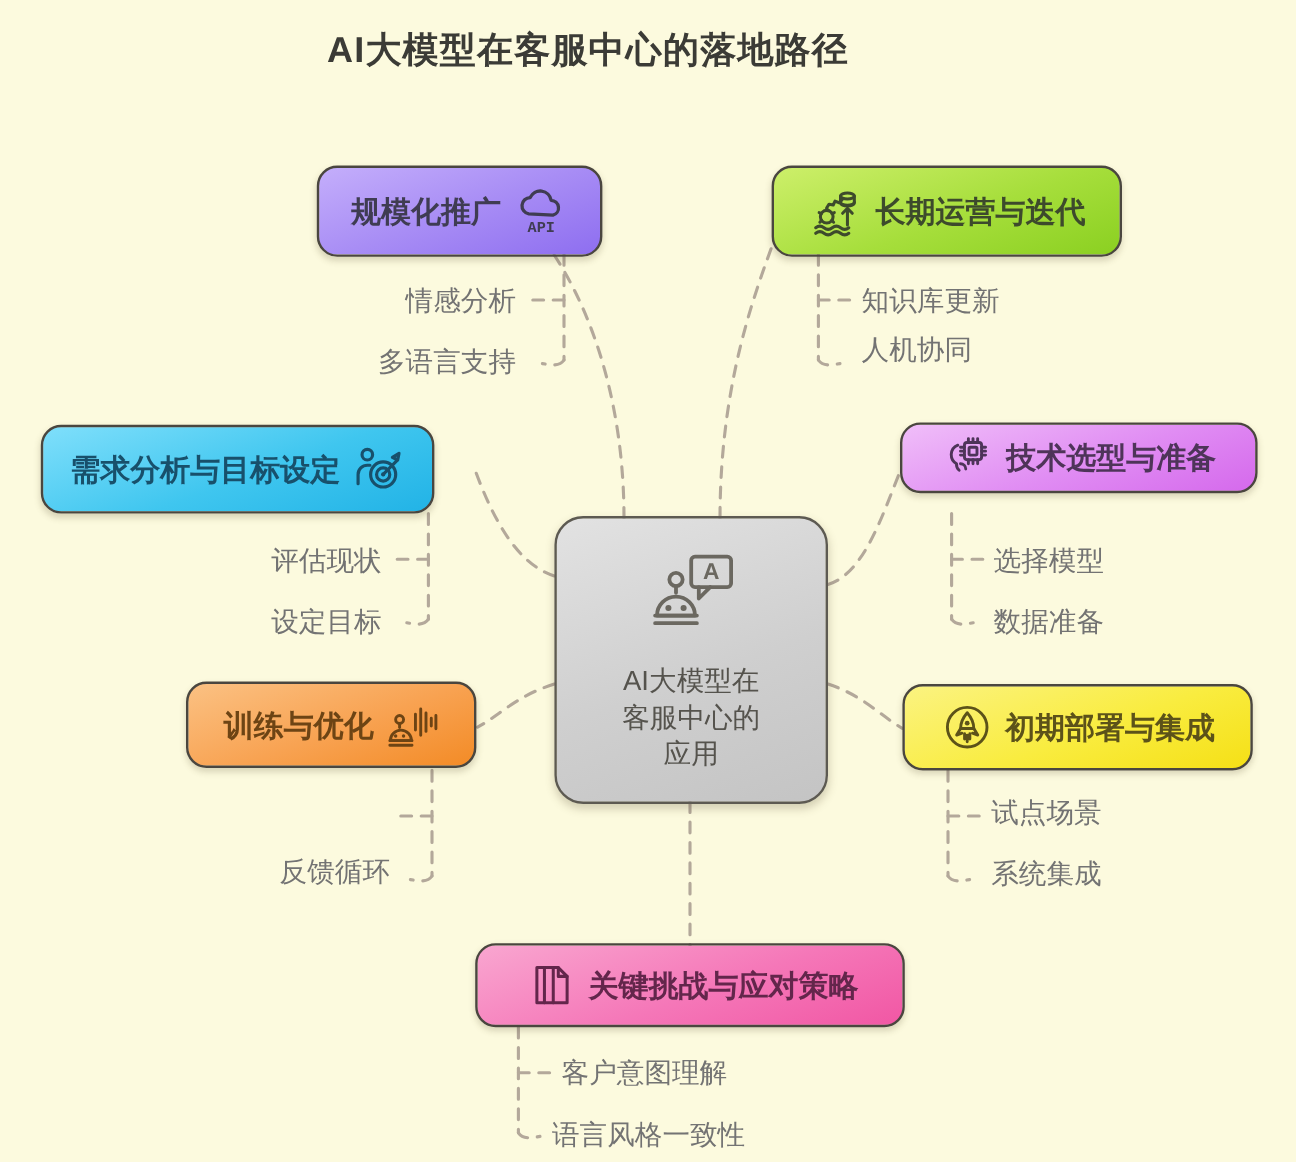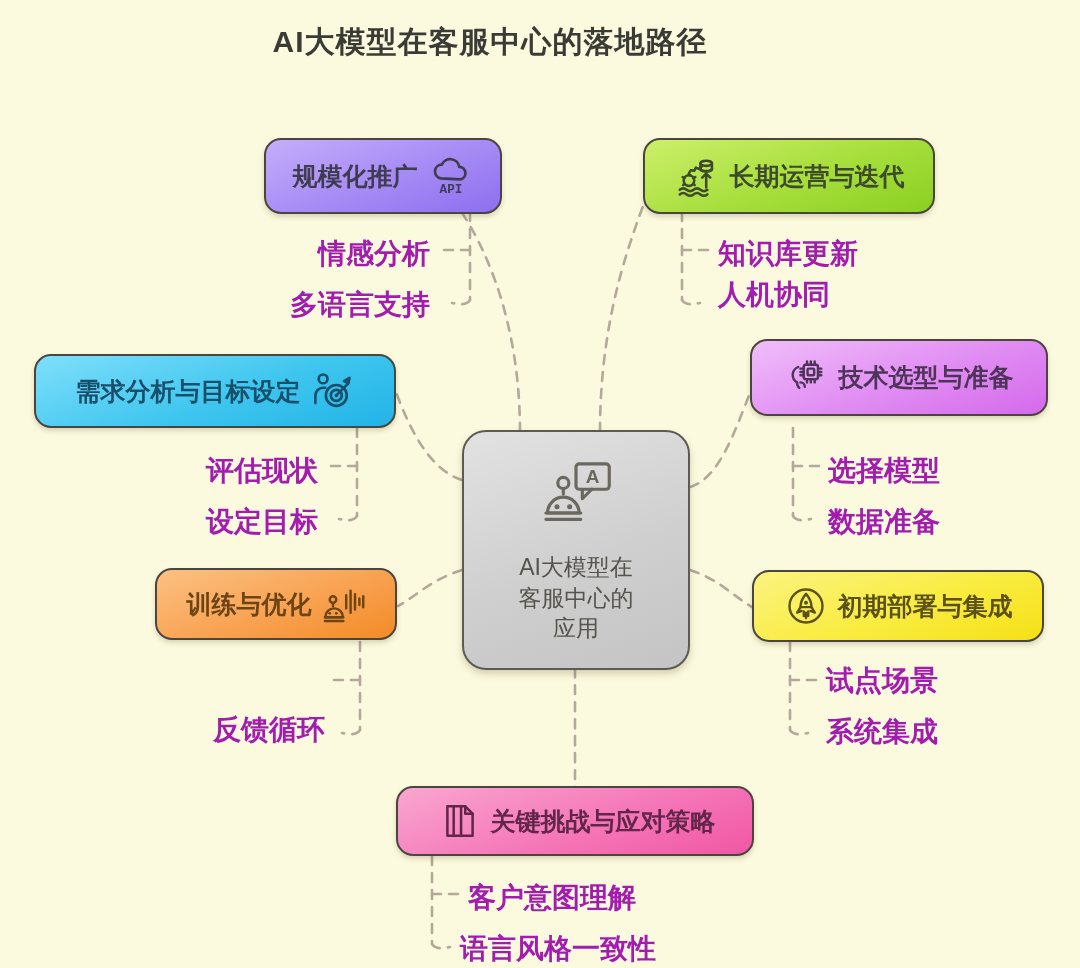--- a/index.html
+++ b/index.html
@@ -72,24 +72,24 @@
     box-shadow: 0 4px 7px rgba(90,80,50,0.25);
     color: #55534d;
     font-size: 23px;
     font-weight: 500;
     line-height: 1.33;
     text-align: center;
   }
   .center-node .ico { margin-bottom: 12px; }
   .sub {
     position: absolute;
-    font-size: 28px;
-    color: #a21caf;
+    font-size: 23px;
+    color: #737373;
     white-space: nowrap;
-    font-weight: 700;
+    font-weight: 400;
   }
   .sub.right-align { text-align: right; }
 </style>
 </head>
 <body>
 
 <div id="canvas">
 
   <div id="title">AI大模型在客服中心的落地路径</div>
 
@@ -185,38 +185,38 @@
         <path d="M13 18 l1 1.6 M7.5 21 l1.8 .7 M18.5 21 l-1.8 .7 M8 28 l1.3 -1.3 M18 28 l-1.3 -1.3"></path>
         <path d="M5 32 q3 -2.4 6 0 t6 0 t6 0 t6 0"></path>
         <path d="M5 36 q3 -2.4 6 0 t6 0 t6 0 t6 0"></path>
       </svg>
     </span>
     <span>长期运营与迭代</span>
   </div>
   <div class="sub" style="left:718px; top:235px;">知识库更新</div>
   <div class="sub" style="left:718px; top:276px;">人机协同</div>
 
-  <div class="node" style="left:34px; top:354px; width:362px; height:74px;
+  <div class="node" style="left:34px; top:354px; width:328px; height:74px;
        background:linear-gradient(160deg,#7fdffb 0%,#3fc6ef 55%,#22b3e6 100%); color:#18506b;">
     <span>需求分析与目标设定</span>
     <span class="ico">
       <svg width="44" height="44" viewBox="0 0 40 40" fill="none" stroke="#18506b" stroke-width="2.4" stroke-linecap="round" stroke-linejoin="round">
         <circle cx="11" cy="9" r="4"></circle>
         <path d="M4 31 v-7 a7 7 0 0 1 7 -7 h2"></path>
         <circle cx="23" cy="24" r="9.5"></circle>
         <circle cx="23" cy="24" r="5"></circle>
         <circle cx="23" cy="24" r="1.6" fill="#18506b" stroke="none"></circle>
         <path d="M23 24 L34 13 M30 11 l4 2 l1 -5 z"></path>
       </svg>
     </span>
   </div>
   <div class="sub right-align" style="left:0px; top:452px; width:318px;">评估现状</div>
   <div class="sub right-align" style="left:0px; top:503px; width:318px;">设定目标</div>
 
-  <div class="node" style="left:750px; top:339px; width:298px; height:77px;
+  <div class="node" style="left:750px; top:352px; width:298px; height:59px;
        background:linear-gradient(160deg,#f0bef9 0%,#e08cf3 55%,#d569ec 100%); color:#4e3459;">
     <span class="ico">
       <svg width="44" height="44" viewBox="0 0 40 40" fill="none" stroke="#4e3459" stroke-width="2.2" stroke-linecap="round" stroke-linejoin="round">
         <path d="M12 10 a8 8 0 0 0 -5 7 a8 8 0 0 0 4 7 a6 6 0 0 0 2 5"></path>
         <path d="M14 24 a4 4 0 0 1 4 4"></path>
         <rect x="17" y="8" width="13" height="13" rx="2"></rect>
         <rect x="20.5" y="11.5" width="6" height="6" rx="1"></rect>
         <path d="M20 8 v-3 M23.5 8 v-3 M27 8 v-3 M20 21 v3 M23.5 21 v3 M27 21 v3 M17 11.5 h-3 M17 14.5 h-3 M17 17.5 h-3 M30 11.5 h3 M30 14.5 h3 M30 17.5 h3"></path>
       </svg>
     </span>

